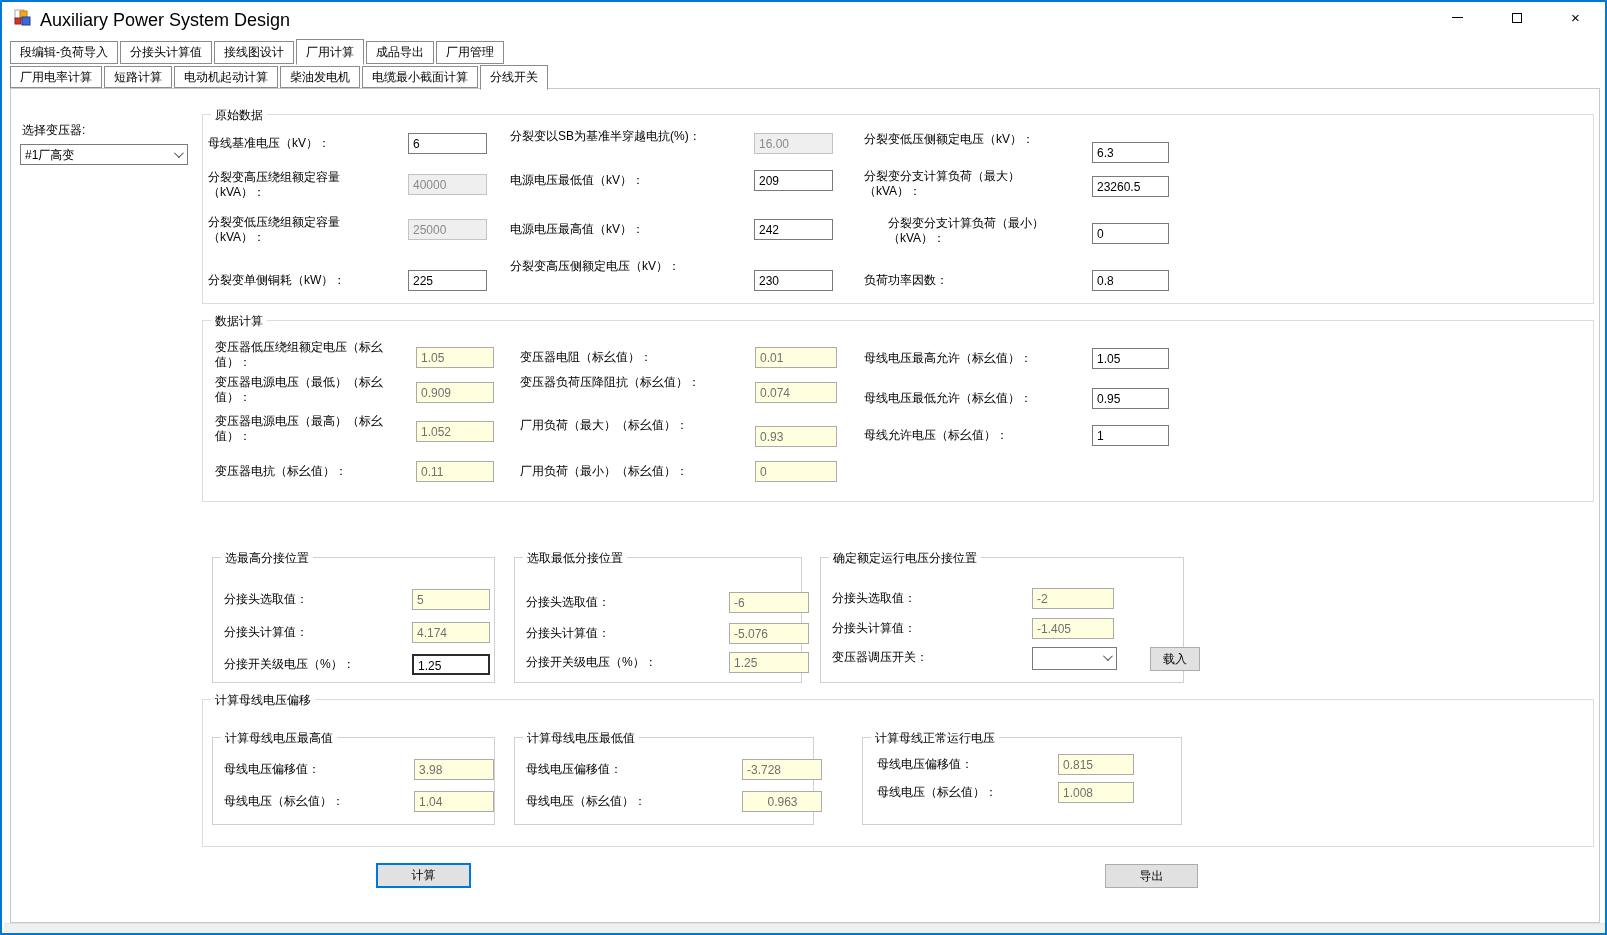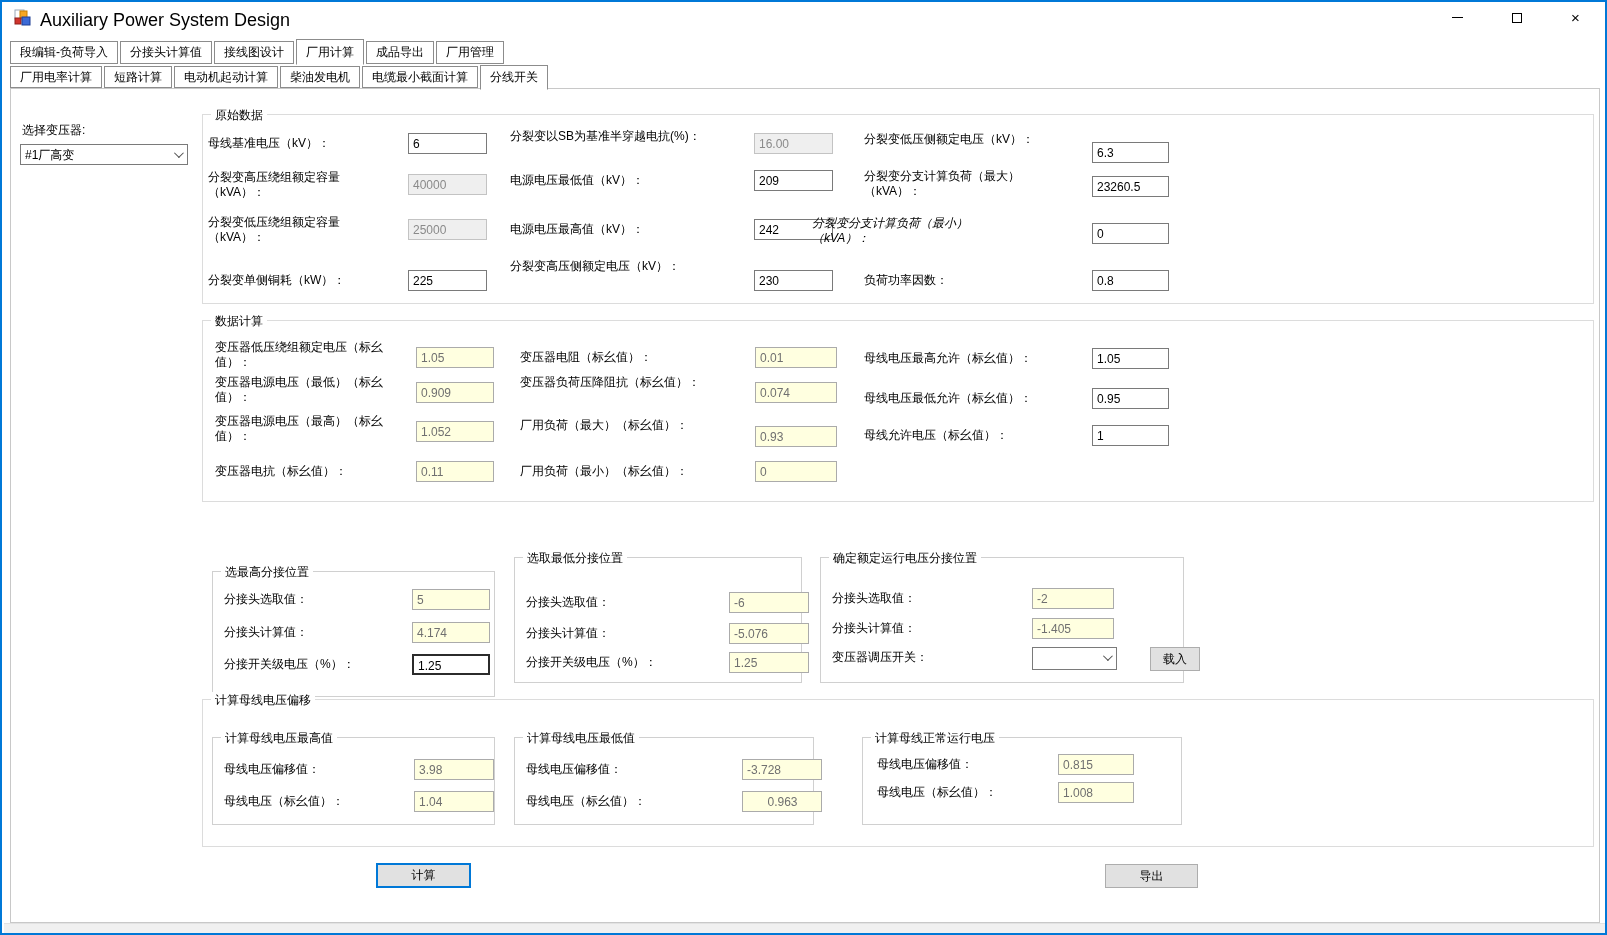--- a/index.html
+++ b/index.html
@@ -117,21 +117,21 @@
   <div class="box white" style="left:752px;top:168px;width:79px;">209</div>
   <div class="lbl" style="left:508px;top:220px;width:212px;">电源电压最高值（kV）：</div>
   <div class="box white" style="left:752px;top:217px;width:79px;">242</div>
   <div class="lbl" style="left:508px;top:257px;width:212px;">分裂变高压侧额定电压（kV）：</div>
   <div class="box white" style="left:752px;top:268px;width:79px;">230</div>
 
   <div class="lbl" style="left:862px;top:130px;width:205px;">分裂变低压侧额定电压（kV）：</div>
   <div class="box white" style="left:1090px;top:140px;width:77px;">6.3</div>
   <div class="lbl" style="left:862px;top:167px;width:205px;">分裂变分支计算负荷（最大）（kVA）：</div>
   <div class="box white" style="left:1090px;top:174px;width:77px;">23260.5</div>
-  <div class="lbl" style="left:810px;top:214px;width:205px;font-style:italic;">分裂变分支计算负荷（最小）（kVA）：</div>
+  <div class="lbl" style="left:886px;top:214px;width:205px;">分裂变分支计算负荷（最小）（kVA）：</div>
   <div class="box white" style="left:1090px;top:221px;width:77px;">0</div>
   <div class="lbl" style="left:862px;top:271px;width:205px;">负荷功率因数：</div>
   <div class="box white" style="left:1090px;top:268px;width:77px;">0.8</div>
 
   <div class="grp" style="left:200px;top:318px;width:1392px;height:182px;">
     <span class="gtitle">数据计算</span>
   </div>
   <div class="lbl" style="left:213px;top:338px;width:175px;">变压器低压绕组额定电压（标幺值）：</div>
   <div class="box yellow" style="left:414px;top:345px;width:78px;">1.05</div>
   <div class="lbl" style="left:213px;top:373px;width:175px;">变压器电源电压（最低）（标幺值）：</div>
@@ -150,21 +150,21 @@
   <div class="lbl" style="left:518px;top:462px;width:195px;">厂用负荷（最小）（标幺值）：</div>
   <div class="box yellow" style="left:753px;top:459px;width:82px;">0</div>
 
   <div class="lbl" style="left:862px;top:349px;width:205px;">母线电压最高允许（标幺值）：</div>
   <div class="box white" style="left:1090px;top:346px;width:77px;">1.05</div>
   <div class="lbl" style="left:862px;top:389px;width:205px;">母线电压最低允许（标幺值）：</div>
   <div class="box white" style="left:1090px;top:386px;width:77px;">0.95</div>
   <div class="lbl" style="left:862px;top:426px;width:205px;">母线允许电压（标幺值）：</div>
   <div class="box white" style="left:1090px;top:423px;width:77px;">1</div>
 
-  <div class="grp" style="left:210px;top:569px;width:283px;height:126px;border-color:#D0D0D0;">
+  <div class="grp" style="left:210px;top:555px;width:283px;height:126px;border-color:#D0D0D0;">
     <span class="gtitle">选最高分接位置</span>
   </div>
   <div class="lbl" style="left:222px;top:590px;width:180px;">分接头选取值：</div>
   <div class="box yellow" style="left:410px;top:587px;width:78px;">5</div>
   <div class="lbl" style="left:222px;top:623px;width:180px;">分接头计算值：</div>
   <div class="box yellow" style="left:410px;top:620px;width:78px;">4.174</div>
   <div class="lbl" style="left:222px;top:655px;width:185px;">分接开关级电压（%）：</div>
   <div class="box focusbox" style="left:410px;top:652px;width:78px;">1.25</div>
 
   <div class="grp" style="left:512px;top:555px;width:288px;height:126px;border-color:#D0D0D0;">

